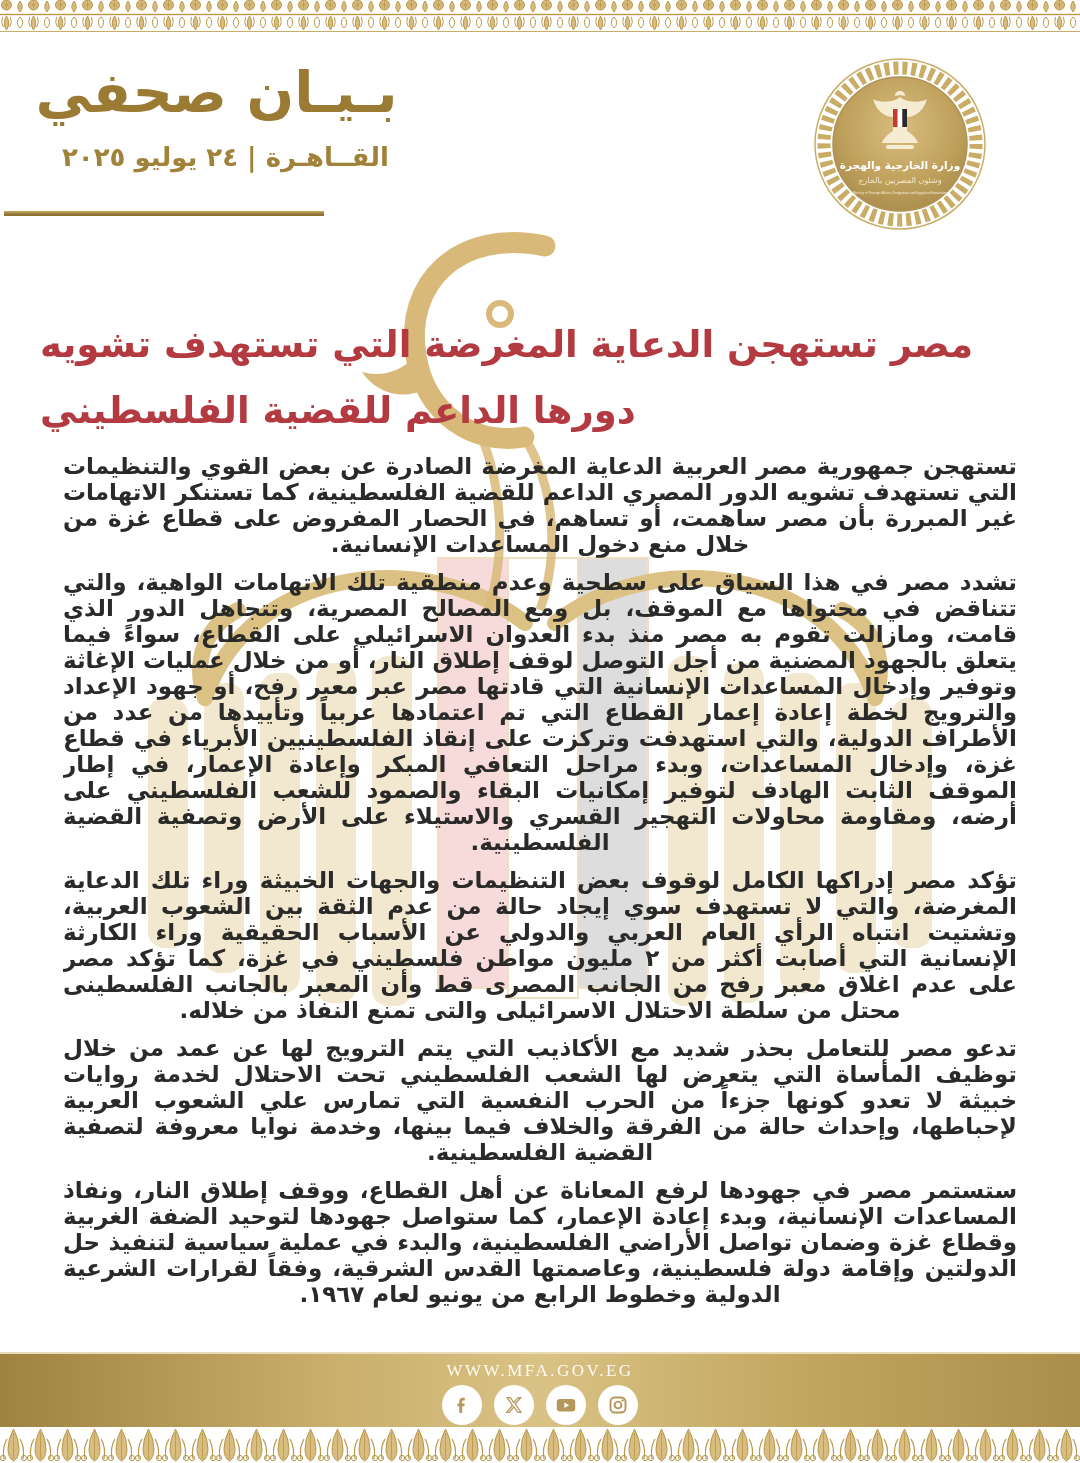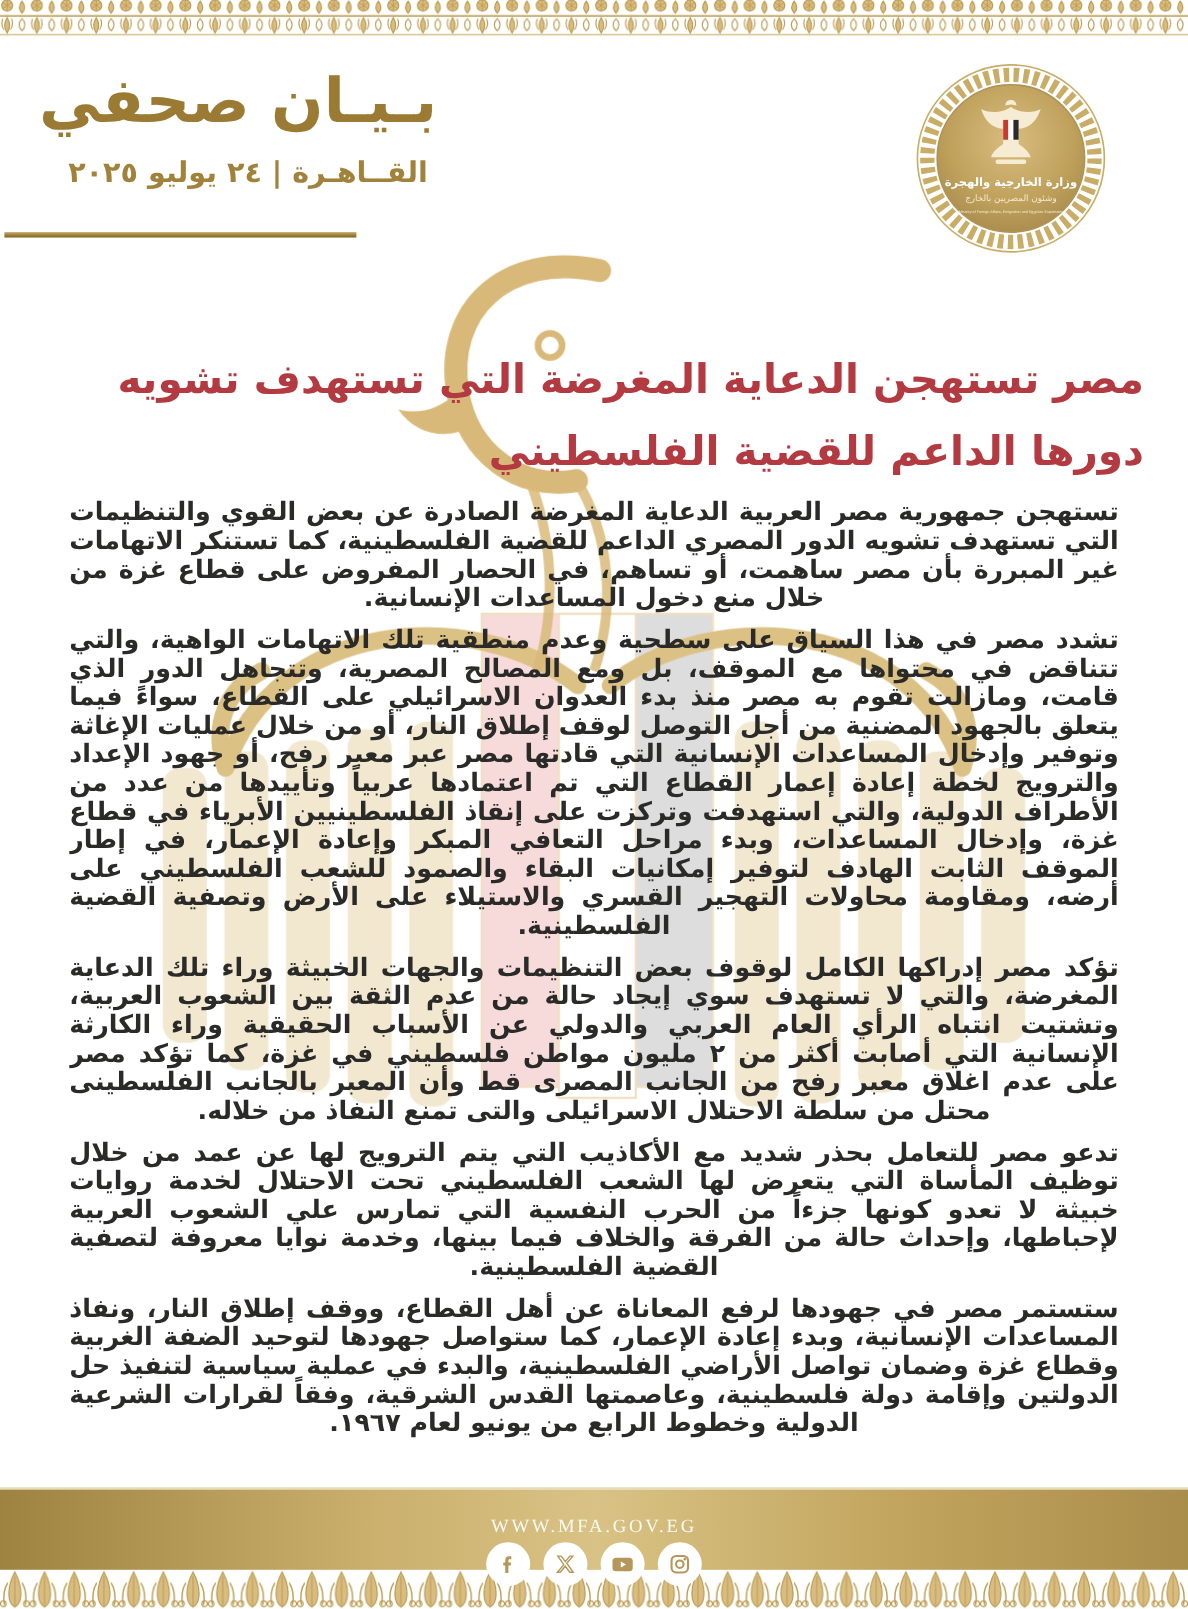--- a/index.html
+++ b/index.html
@@ -19,46 +19,46 @@
     margin-left:13px;
   }
   .dateline{
     margin-top:18px;font-size:26px;font-weight:bold;color:#a1823a;direction:rtl;padding-left:31px;
   }
   .gold-rule{
     position:absolute;top:211px;left:4px;width:320px;height:5px;
     background:linear-gradient(180deg,#c9ad66 0%,#8f7230 70%);
   }
   
-  .seal{position:absolute;top:57px;left:832px;width:174px;height:174px;}
+  .seal{position:absolute;top:57px;left:813px;width:174px;height:174px;}
   .seal svg{display:block;}
   
   .headline{
-    position:absolute;top:312px;left:40px;width:1000px;text-align:right;direction:rtl;
+    position:absolute;top:312px;left:40px;width:1000px;text-align:left;direction:rtl;
     color:#b23a40;font-weight:bold;font-size:37px;line-height:66px;z-index:5;
   }
   
   .body-text{
     position:absolute;top:453px;left:63px;width:954px;height:892px;overflow:hidden;
     direction:rtl;text-align:justify;z-index:5;
   }
   .body-text p{
     margin:0 0 12px 0;font-size:23px;font-weight:bold;color:#2a2a28;
     line-height:26px;text-align:justify;text-align-last:center;
   }
   
   .watermark{position:absolute;top:228px;left:0;width:1080px;height:820px;z-index:1;pointer-events:none;}
   
   .footer-bar{
     position:absolute;top:1352px;left:0;width:1080px;height:73px;
     background:linear-gradient(90deg,#9d8240 0%,#c9ae6b 30%,#d9c285 50%,#c2a65f 75%,#a98d4a 100%);
     border-top:2px solid #e8dbb6;z-index:6;
   }
   .website{
-    margin-top:24px;text-align:center;
+    margin-top:7px;text-align:center;
     font-family:"Liberation Serif",serif;font-size:17px;letter-spacing:2.5px;
     color:#fdfbf5;
   }
   .social-row{display:flex;justify-content:center;gap:12px;margin-top:4px;}
   .social-btn{
     width:40px;height:40px;border-radius:50%;background:#ffffff;
     display:flex;align-items:center;justify-content:center;cursor:pointer;
   }
   .social-btn svg{display:block;}
 </style>

